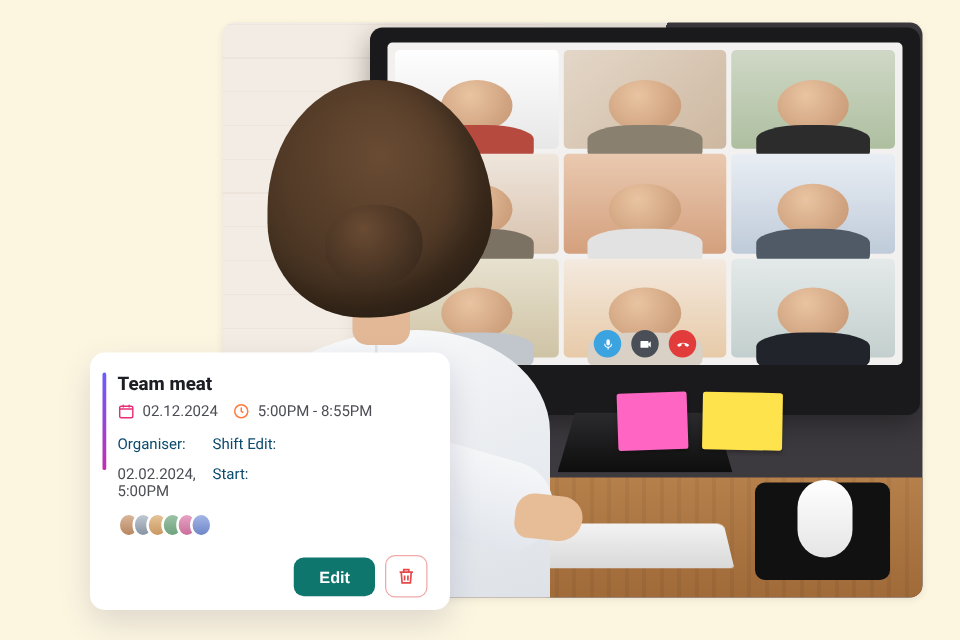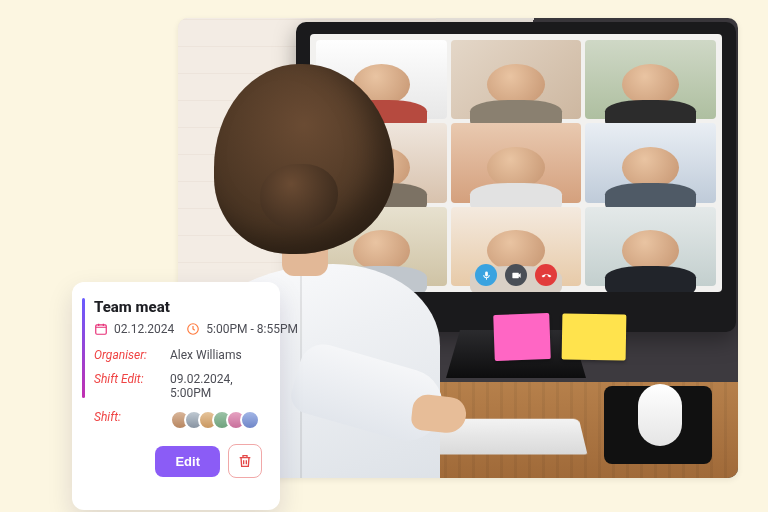--- a/index.html
+++ b/index.html
@@ -117,50 +117,50 @@
     background:rgba(0,0,0,.08);}
   .person .arm{position:absolute;left:150px;top:300px;width:150px;height:72px;
     background:linear-gradient(#f5f6f8,#e2e6ec);
     border-radius:40px 60px 60px 30px; transform:rotate(16deg);}
   .person .hand{position:absolute;left:268px;top:338px;width:54px;height:36px;
     background:#e7bd98;border-radius:16px 18px 20px 12px;transform:rotate(6deg);}
 
   
   .card{
     position:absolute; left:72px; top:282px;
-    width:208px; background:#fff; border-radius:12px;
+    width:288px; background:#fff; border-radius:12px;
     box-shadow:0 10px 26px rgba(27,17,71,.13);
-    padding:16px 18px 32px 22px;
+    padding:16px 18px 10px 22px;
     font-size:12.5px; color:#1e1f24;
   }
   .card::before{
     content:""; position:absolute; left:10px; top:16px; bottom:112px;
     width:3px; border-radius:3px;
     background:linear-gradient(#6a5cff,#c12fb0);
   }
   .card h3{font-size:15px; font-weight:800; margin-bottom:6px;}
   .meta{display:flex; align-items:center; gap:6px; color:#4c4d55;
     font-size:12px; margin-bottom:12px; white-space:nowrap;}
   .ic{width:14px; height:14px; flex:0 0 14px;}
   .rows{display:grid; grid-template-columns:76px 1fr; row-gap:10px;
     font-size:12px; color:#4c4d55;}
-  .rows .k{color:#ef4444;font-style:italic;}
+  .rows .k{color:#0c4a6e;}
   .avatars{display:flex;}
   .avatars .a{width:20px;height:20px;border-radius:50%;border:2px solid #fff;
     margin-left:-6px;}
   .avatars .a:first-child{margin-left:0;}
   .a1{background:linear-gradient(#d9b69a,#b78660);}
   .a2{background:linear-gradient(#bfc9d2,#8793a1);}
   .a3{background:linear-gradient(#e6c49a,#c99760);}
   .a4{background:linear-gradient(#9cc3a7,#6fa27d);}
   .a5{background:linear-gradient(#e6a3c2,#c86f9b);}
   .a6{background:linear-gradient(#a3b6e6,#6f86c8);}
   .actions{display:flex; align-items:center; justify-content:flex-end;
     gap:8px; margin-top:14px;}
-  .edit{background:#8b5cf6; color:#fff; border:none; border-radius:8px;
+  .edit{background:#0f766e; color:#fff; border:none; border-radius:8px;
     padding:8px 20px; font-size:13px; font-weight:600; cursor:pointer;}
   .del{width:34px;height:34px; border:1px solid #f1a8a8; border-radius:8px;
     background:#fff; display:flex; align-items:center; justify-content:center;
     cursor:pointer;}
   .del svg{color:#e44848;}
 </style>
 </head>
 <body>
 
 <div class="photo-wrap">
@@ -262,26 +262,25 @@
     <span>02.12.2024</span>
     <svg class="ic" viewBox="0 0 24 24" fill="none" stroke="#ff7a3d" stroke-width="2" style="margin-left:6px">
       <circle cx="12" cy="12" r="9"></circle>
         <path d="M12 7v5l3 2"></path>
     </svg>
     <span>5:00PM - 8:55PM</span>
   </div>
 
   <div class="rows">
     <span class="k">Organiser:</span>
-    <span>Alex Williams</span>
 
     <span class="k">Shift Edit:</span>
-    <span>09.02.2024, 5:00PM</span>
-
-    <span class="k">Shift:</span>
+    <span>02.02.2024, 5:00PM</span>
+
+    <span class="k">Start:</span>
     <span class="avatars">
       <span class="a a1"></span>
       <span class="a a2"></span>
       <span class="a a3"></span>
       <span class="a a4"></span>
       <span class="a a5"></span>
       <span class="a a6"></span>
     </span>
   </div>
 

